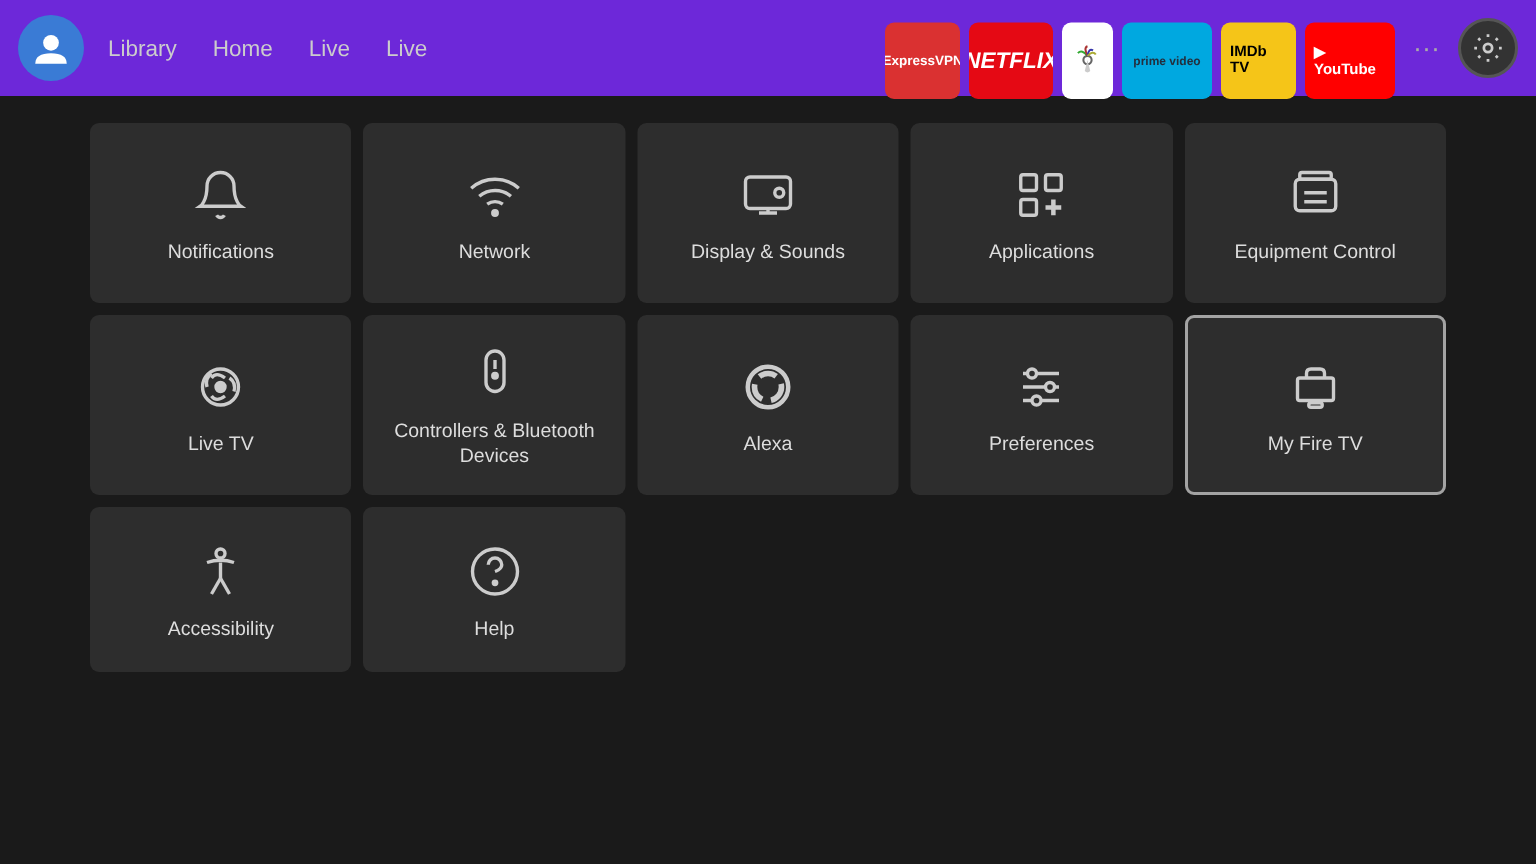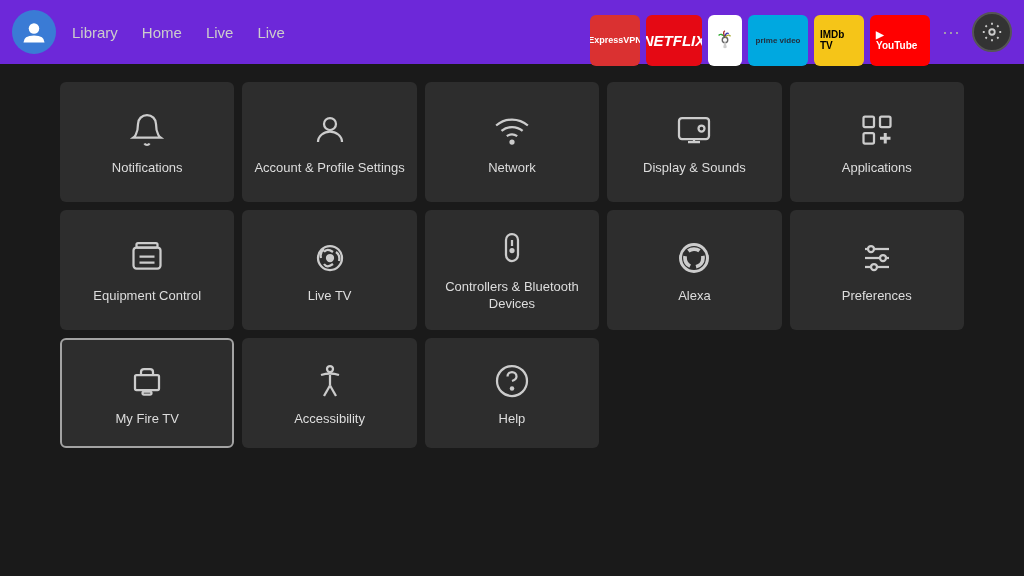--- a/index.html
+++ b/index.html
@@ -188,27 +188,20 @@
   <div class="grid">
 
     <div class="tile">
       <svg viewBox="0 0 24 24">
           <path d="M18 8A6 6 0 0 0 6 8c0 7-3 9-3 9h18s-3-2-3-9"></path>
           <path d="M13.73 21a2 2 0 0 1-3.46 0"></path>
         </svg>
       <span class="tile-label">Notifications</span>
     </div>
 
-    <div class="tile">
-      <svg viewBox="0 0 24 24">
-          <circle cx="12" cy="8" r="4"></circle>
-          <path d="M4 20c0-4 4-7 8-7s8 3 8 7"></path>
-        </svg>
-      <span class="tile-label">Account &amp; Profile Settings</span>
-    </div>
 
     <div class="tile">
       <svg viewBox="0 0 24 24">
           <path d="M5 12.55a11 11 0 0 1 14.08 0"></path>
           <path d="M1.42 9a16 16 0 0 1 21.16 0"></path>
           <path d="M8.53 16.11a6 6 0 0 1 6.95 0"></path>
           <circle cx="12" cy="20" r="1" fill="#ccc"></circle>
         </svg>
       <span class="tile-label">Network</span>
     </div>

